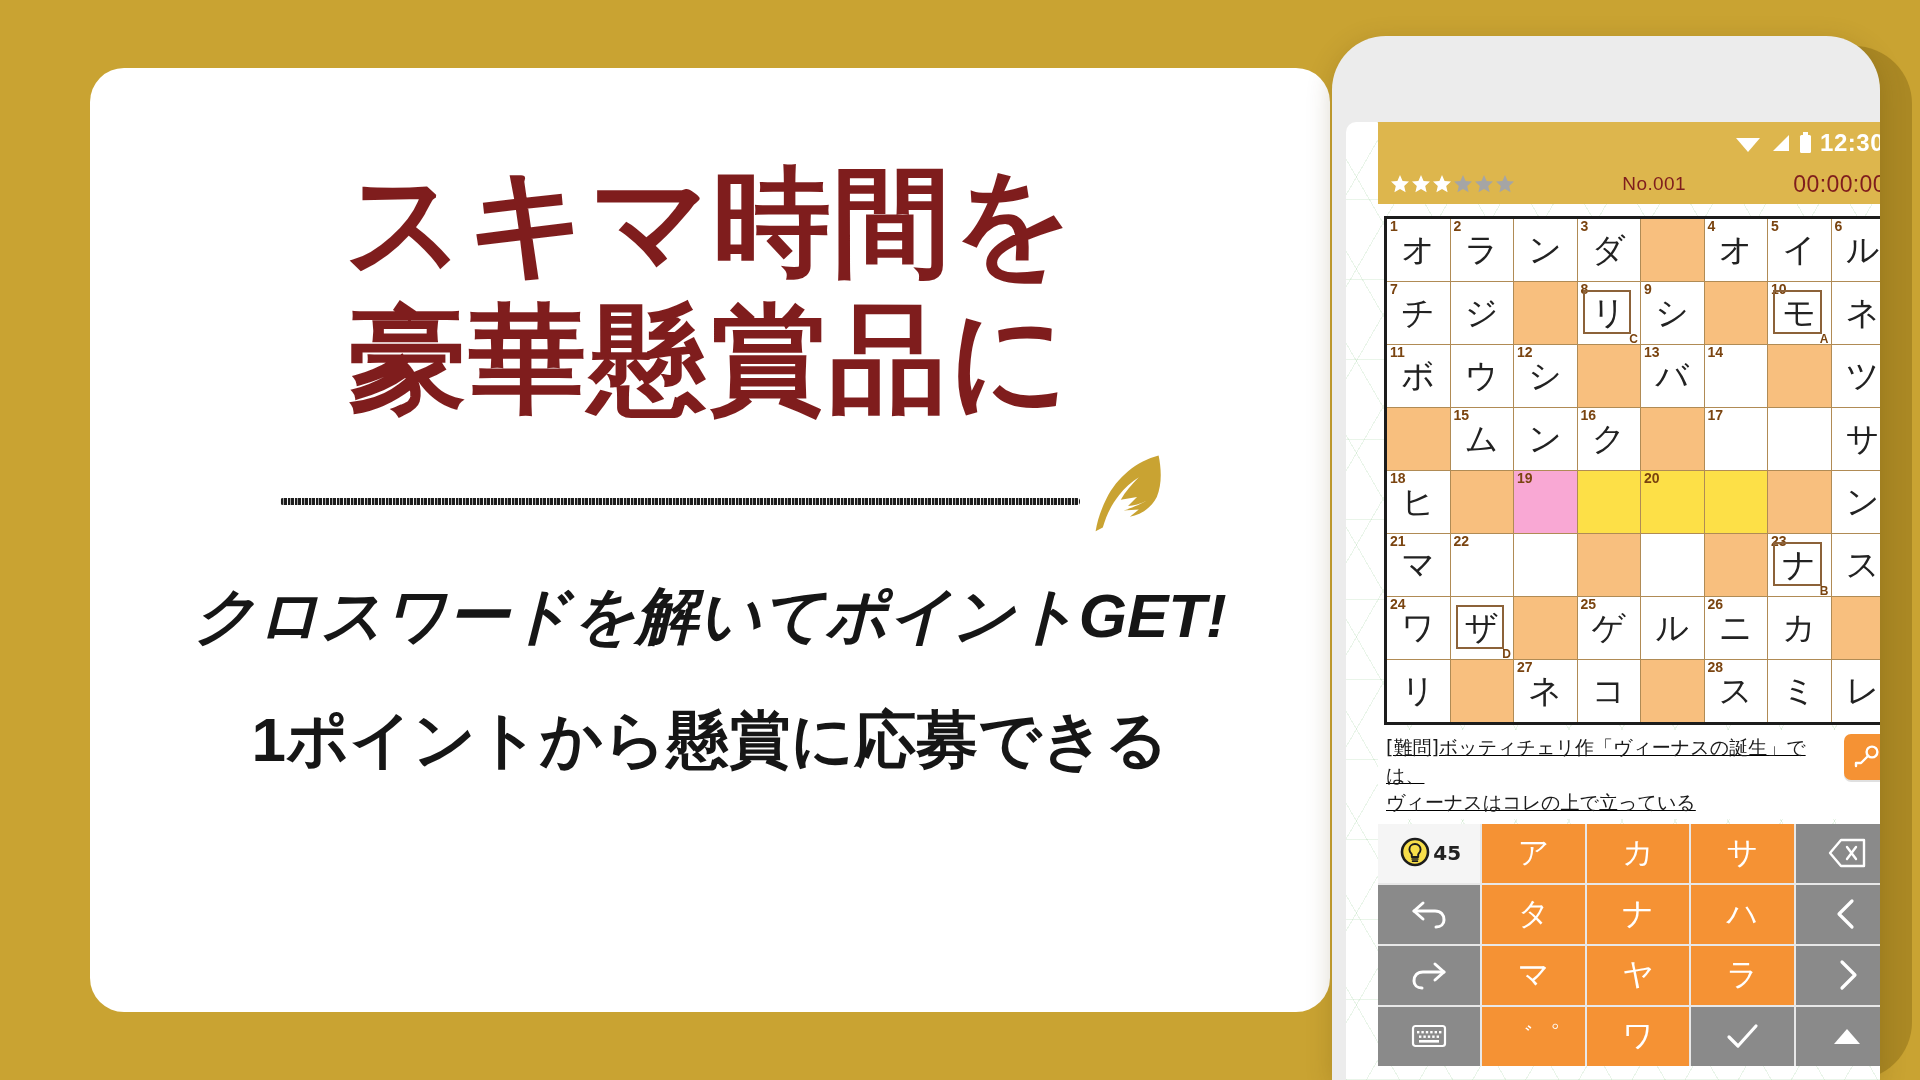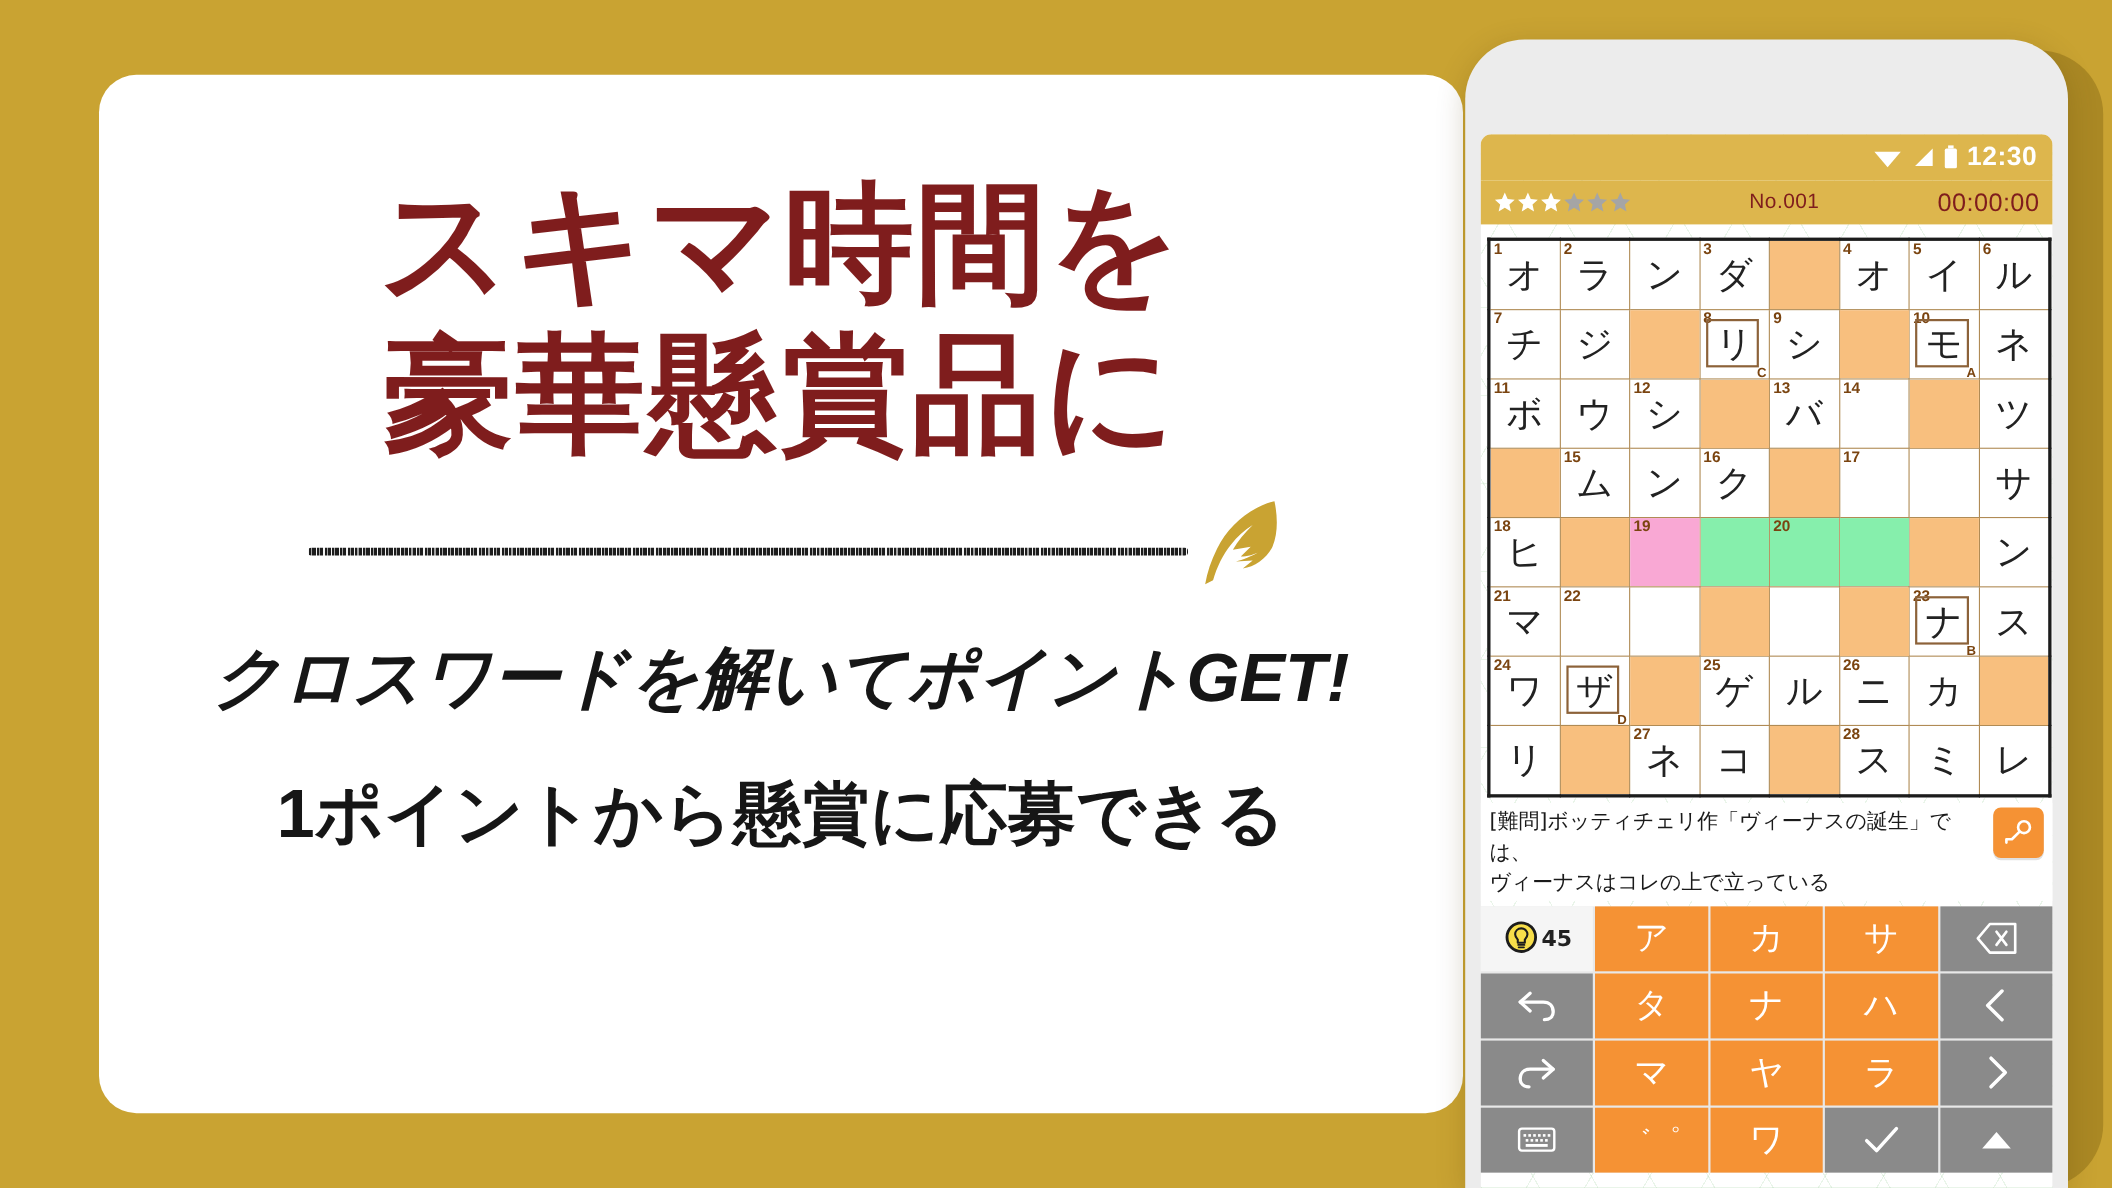--- a/index.html
+++ b/index.html
@@ -62,20 +62,21 @@
     box-shadow:0 6px 26px rgba(80,60,0,.22);
     overflow:hidden;
   }
   #screen{
     position:absolute;left:14px;top:86px;width:520px;height:958px;
     background:#ffffff;border-radius:10px 10px 0 0;overflow:hidden;
     background-image:
       repeating-linear-gradient(60deg, rgba(120,190,120,.16) 0 1px, rgba(0,0,0,0) 1px 46px),
       repeating-linear-gradient(-60deg, rgba(120,190,120,.16) 0 1px, rgba(0,0,0,0) 1px 46px),
       repeating-linear-gradient(0deg, rgba(120,190,120,.16) 0 1px, rgba(0,0,0,0) 1px 80px);
+    padding-left: 32px;
   }
 
   
   #status-bar{
     height:42px;background:#ddb64d;display:flex;align-items:center;
     justify-content:flex-end;padding-right:14px;gap:8px;color:#fff;
   }
   #status-time{font-size:24px;font-weight:bold;letter-spacing:.5px;}
   .stat-ico{display:block;}
 
@@ -94,21 +95,21 @@
     width:508px;border:3px solid #1c1c1c;border-collapse:collapse;
     table-layout:fixed;background:#fff;
   }
   #crossword-grid td{
     width:62.5px;height:62px;border:1px solid #b08b55;
     position:relative;text-align:center;vertical-align:middle;
     padding:0;
   }
   td.blocked{background:#f8bf7e;}
   td.sel{background:#f9a8d4;}
-  td.selrow{background:#86efac;}
+  td.selrow{background:#fde047;}
   .cell-letter{
     font-size:33px;color:#222;line-height:62px;display:block;
     font-family:"DejaVu Sans",sans-serif;
   }
   .cell-num{
     position:absolute;left:3px;top:0px;font-size:14px;font-weight:bold;
     color:#7a4410;line-height:15px;
   }
   .cell-tag{
     position:absolute;right:2px;bottom:-1px;font-size:12px;font-weight:bold;
@@ -116,20 +117,21 @@
   }
   .cell-box{
     position:absolute;left:5px;top:8px;right:9px;bottom:10px;
     border:2px solid #8c6239;pointer-events:none;
   }
 
   
   #clue-bar{
     margin-top:5px;padding:4px 8px 2px 8px;display:flex;align-items:flex-start;
     background:#fff;
+    text-decoration:underline;
   }
   #clue-text{
     flex:1;font-size:19px;color:#1a1a1a;line-height:1.45;
     font-family:"DejaVu Sans",sans-serif;
   }
   #clue-text span{display:block;}
   #search-btn{
     width:46px;height:46px;flex:0 0 auto;background:#f59234;border-radius:7px;
     display:flex;align-items:center;justify-content:center;margin-left:4px;
     box-shadow:0 2px 0 rgba(0,0,0,.12);

